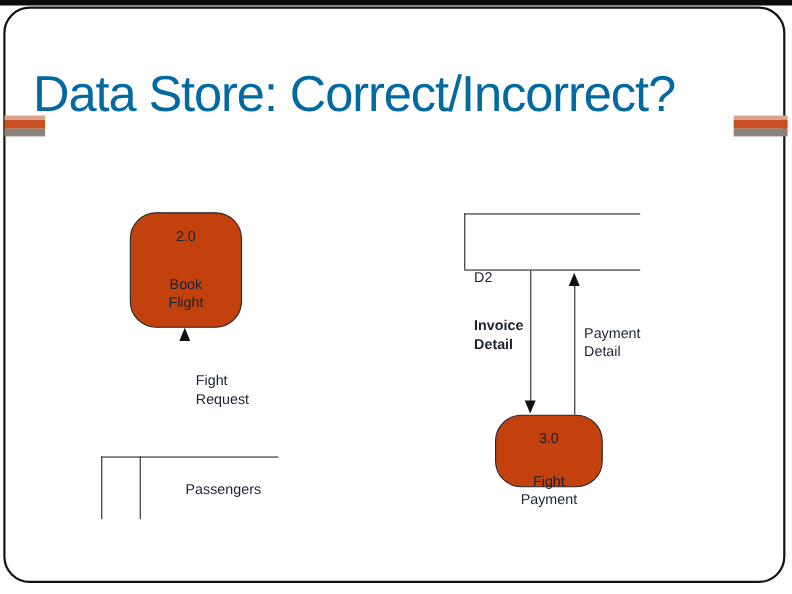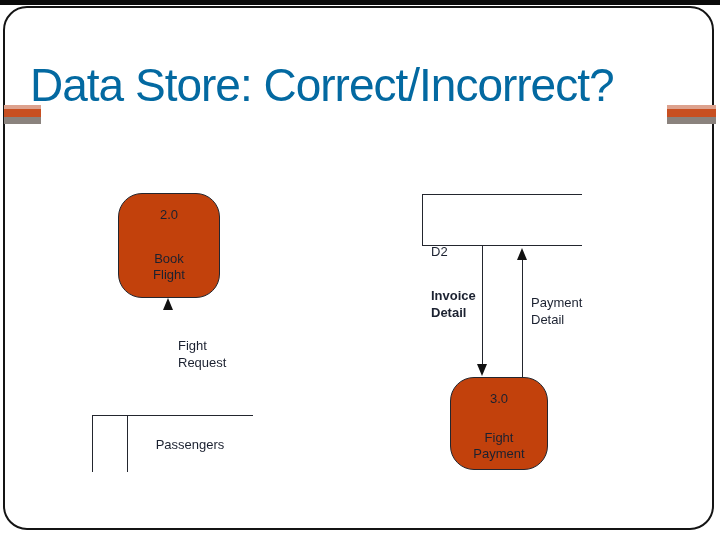--- a/index.html
+++ b/index.html
@@ -116,42 +116,42 @@
   </div>
   <div class="arrowhead up" style="left:163px; top:298px;"></div>
   <div class="flow-label" style="left:178px; top:337px;">
     <div>Fight</div>
     <div>Request</div>
   </div>
 
   <div class="hline" style="left:92px; top:415px; width:161px;"></div>
   <div class="vline" style="left:92px; top:415px; height:57px;"></div>
   <div class="vline" style="left:127px; top:415px; height:57px;"></div>
-  <div class="store-label" style="left:127px; top:437px; width:126px; text-align:center;">Passengers</div>
+  <div class="store-label" style="left:140px; top:437px; width:126px; text-align:center;">Passengers</div>
 
   <div class="hline" style="left:422px; top:194px; width:160px;"></div>
   <div class="hline" style="left:422px; top:245px; width:160px;"></div>
   <div class="vline" style="left:422px; top:194px; height:51px;"></div>
   <div class="store-label" style="left:431px; top:204px;margin-top:40px;">D2</div>
 
   <div class="vline" style="left:482px; top:246px; height:120px;"></div>
   <div class="arrowhead down" style="left:477px; top:364px;"></div>
   <div class="flow-label" style="left:431px; top:287px;font-weight:bold;">
     <div>Invoice</div>
     <div>Detail</div>
   </div>
 
   <div class="vline" style="left:522px; top:258px; height:119px;"></div>
   <div class="arrowhead up" style="left:517px; top:248px;"></div>
   <div class="flow-label" style="left:531px; top:294px;">
     <div>Payment</div>
     <div>Detail</div>
   </div>
 
-  <div class="process-box" style="left:450px; top:377px; width:98px; height:93px;">
+  <div class="process-box" style="left:450px; top:377px; width:98px; height:66px;">
     <div class="process-number" style="top:13px;">3.0</div>
     <div class="process-label" style="top:52px;">
       <div>Fight</div>
       <div>Payment</div>
     </div>
   </div>
 
 </div>
 
 </body></html>

